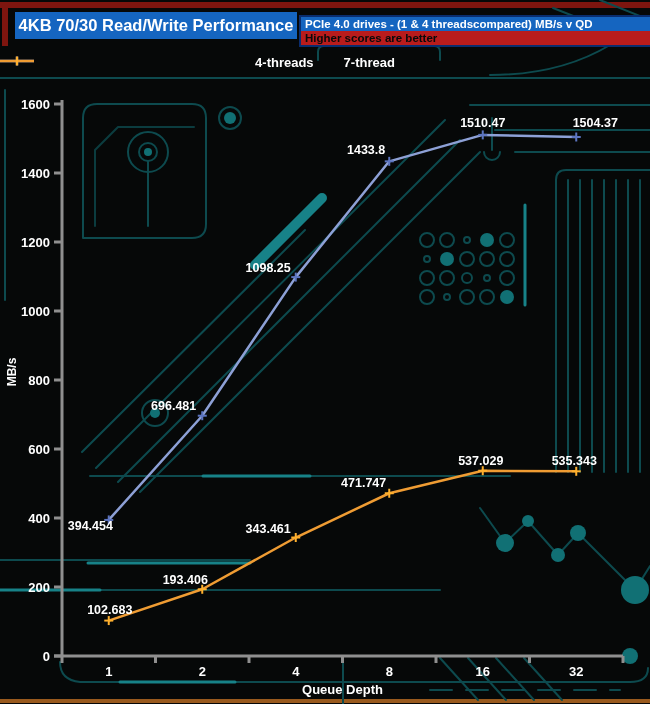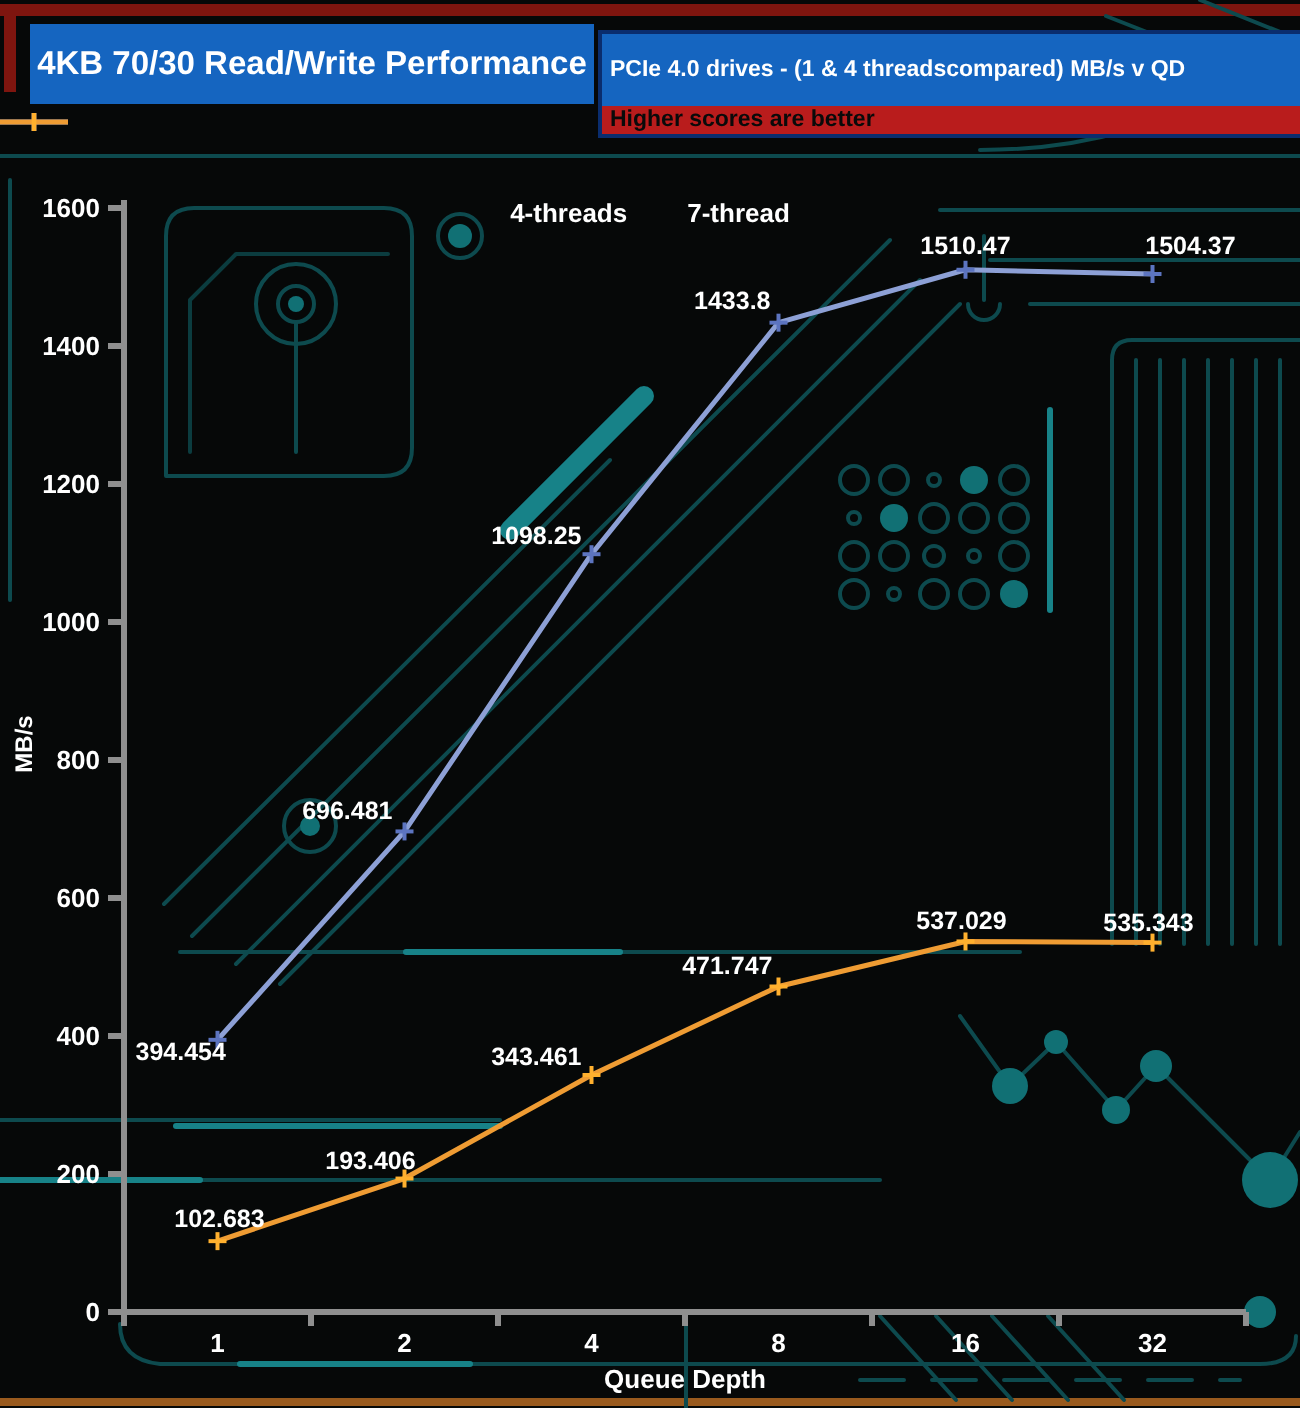--- a/index.html
+++ b/index.html
@@ -2,31 +2,31 @@
 <html><head>
 <meta charset="utf-8">
 <style>
   html,body{margin:0;padding:0;background:#222;}
   #page{position:relative;width:650px;height:704px;background:#060808;overflow:hidden;
         font-family:"Liberation Sans",sans-serif;}
   #page svg{position:absolute;left:0;top:0;}
   #bg{z-index:0;}
   #chart{z-index:2;}
   #header{position:absolute;left:0;top:0;width:650px;z-index:3;}
-  #title-box{position:absolute;left:15px;top:12px;width:282px;height:40px;background:#1565c0;
+  #title-box{position:absolute;left:15px;top:12px;width:282px;height:27px;background:#1565c0;
              color:#fff;font-weight:bold;font-size:16.5px;display:flex;align-items:center;
              justify-content:center;white-space:nowrap;}
   #subhead{position:absolute;left:299px;top:15px;width:349px;border:2px solid #0a2d6e;}
   #subtitle-bar{background:#1565c0;color:#fff;font-weight:bold;font-size:11.5px;
-                padding:12px 4px;white-space:nowrap;}
+                padding:1px 4px;white-space:nowrap;}
   #note-bar{background:#b91c1c;color:#0a0a0a;font-weight:bold;font-size:11.5px;
             padding:1px 4px;white-space:nowrap;}
   #legend{position:absolute;left:0;top:55px;width:650px;display:flex;justify-content:center;
           gap:30px;z-index:3;}
-  .legend-item{display:flex;align-items:center;gap:8px;color:#fff;font-weight:bold;font-size:13px;margin-top:44px;}
+  .legend-item{display:flex;align-items:center;gap:8px;color:#fff;font-weight:bold;font-size:13px;}
 </style>
 </head>
 <body>
 
 <div id="page">
 
   <svg id="bg" width="650" height="704" viewBox="0 0 650 704">
     <rect width="650" height="704" fill="#060808"></rect>
     <rect x="0" y="2" width="650" height="6" fill="#7e150f"></rect>
     <rect x="2" y="8" width="6" height="38" fill="#7e150f"></rect>

